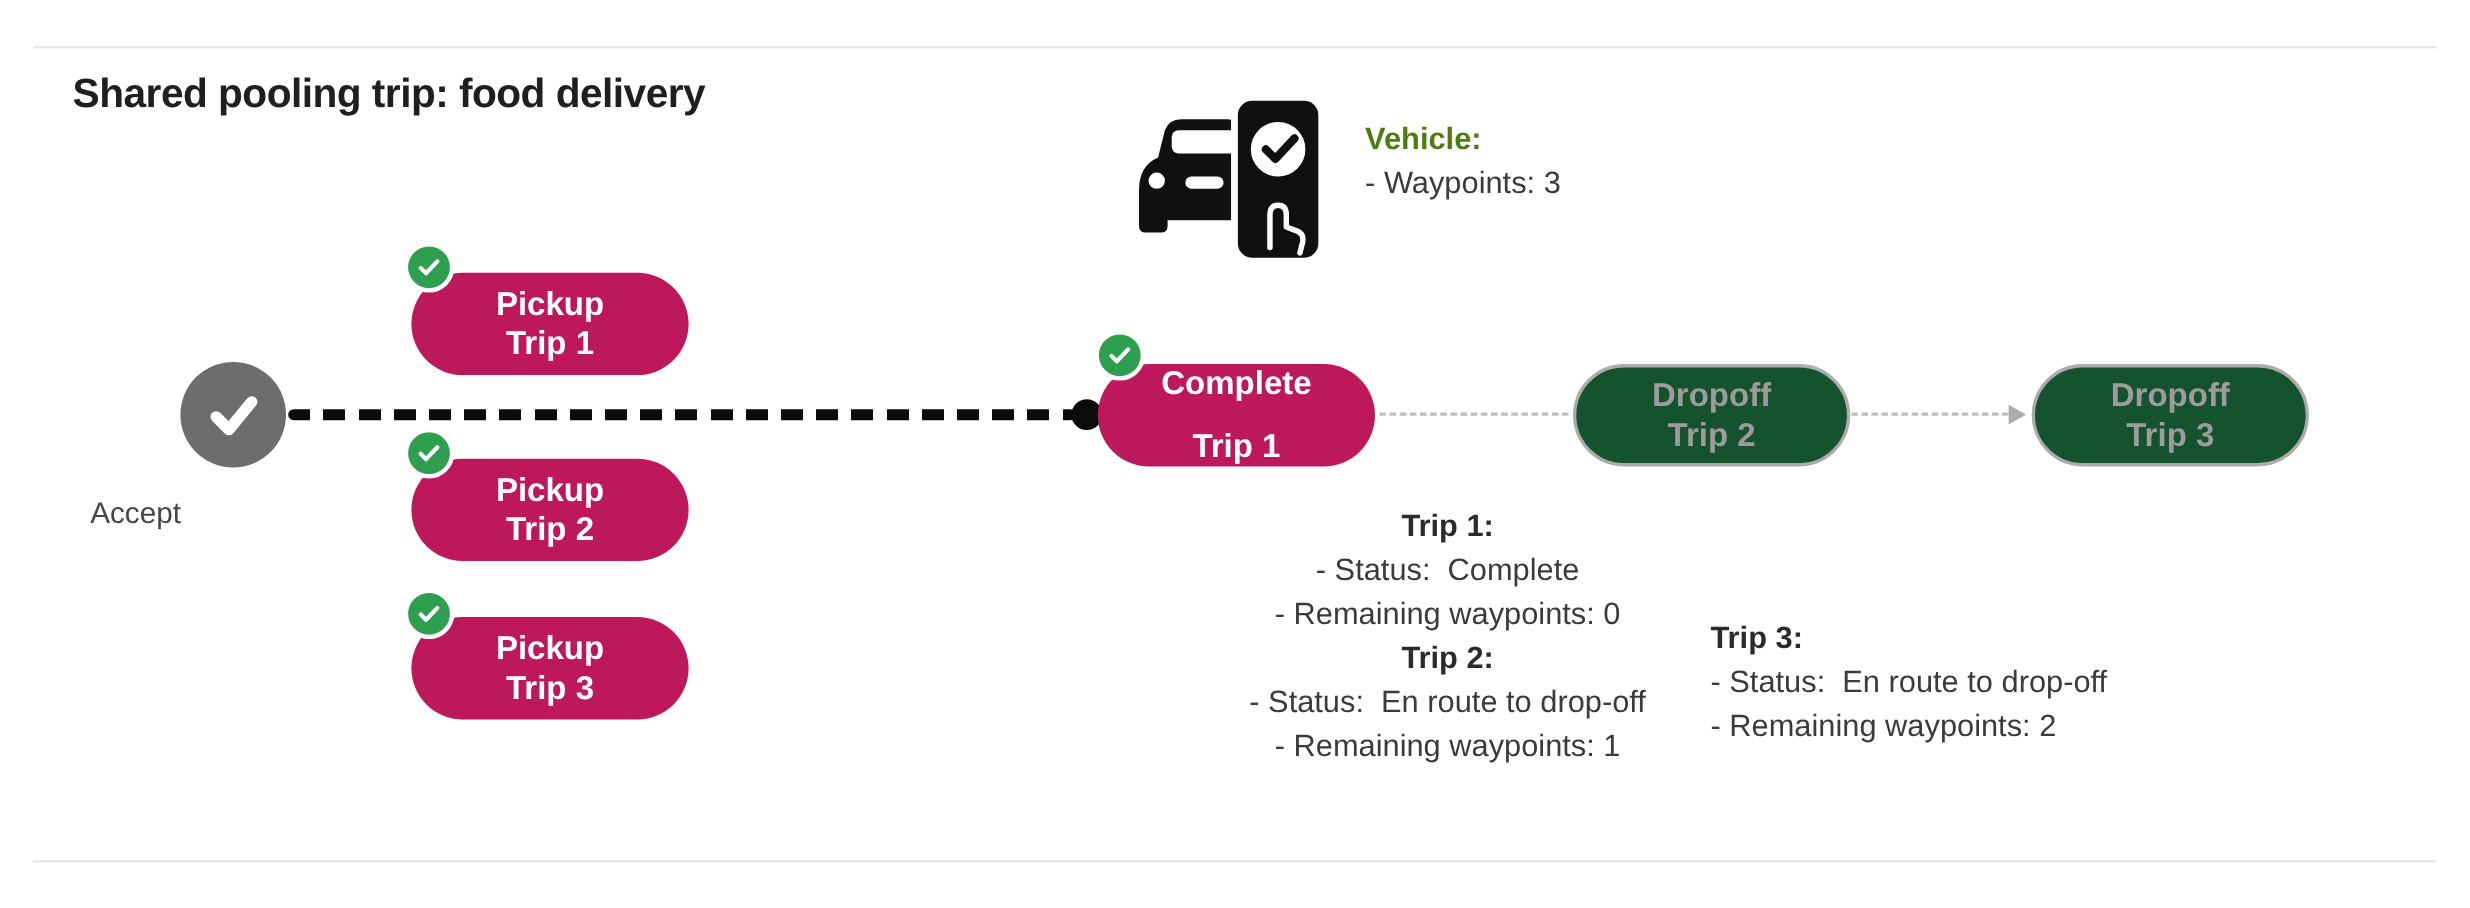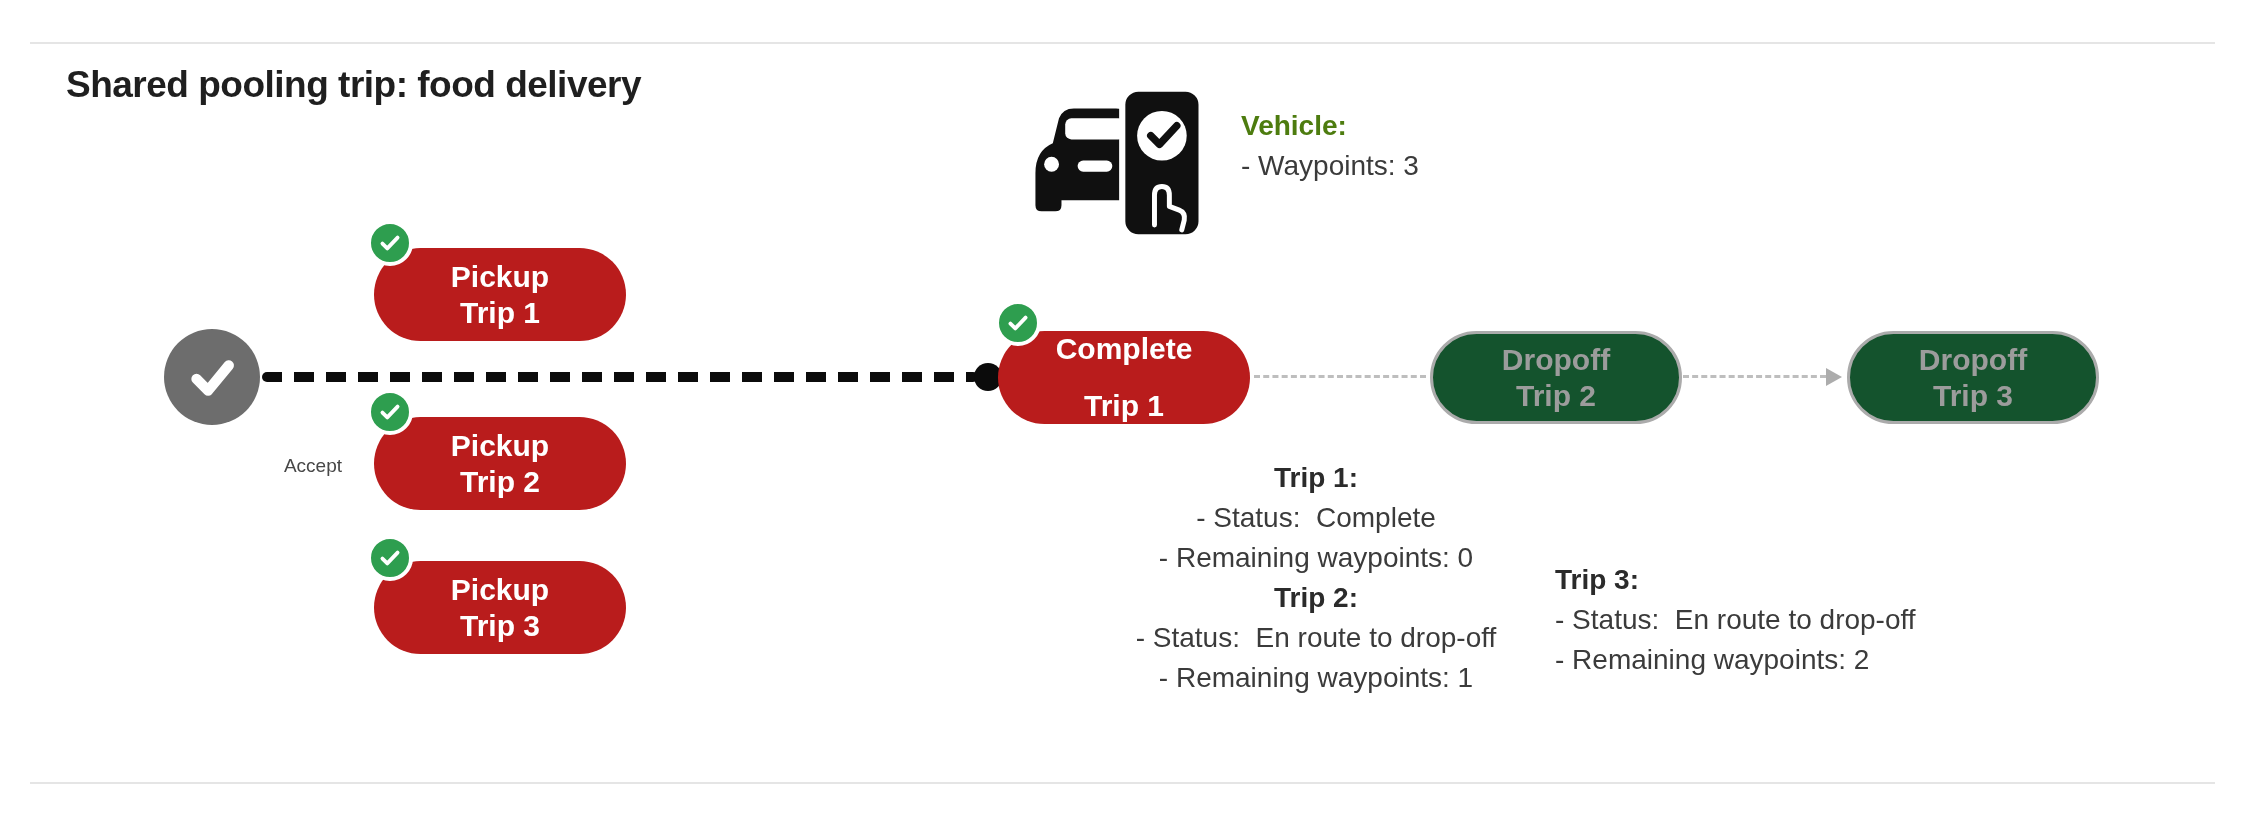--- a/index.html
+++ b/index.html
@@ -20,38 +20,38 @@
   .vehicle-icon{position:absolute;left:1028px;top:84px;width:186px;height:158px;}
   .vehicle-text{position:absolute;left:1241px;top:106px;font-size:28px;line-height:40px;color:#3B3B3B;}
   .vehicle-text .bold{font-weight:700;color:#4d7c0f;}
 
   
   .accept-circle{
     position:absolute;left:164px;top:329px;width:96px;height:96px;border-radius:50%;
     background:#6D6D6D;display:flex;align-items:center;justify-content:center;
   }
   .accept-label{
-    position:absolute;left:82px;top:446px;width:260px;text-align:right;
-    font-size:19px;line-height:40px;color:#474747;
+    position:absolute;left:82px;top:446px;width:260px;text-align:left;
+    font-size:27px;line-height:40px;color:#474747;
   }
 
   
   .dash-main{
     position:absolute;left:262px;top:372px;width:716px;height:10px;border-radius:5px;
     background:repeating-linear-gradient(90deg,#0B0B0B 0 20px,transparent 20px 32px);
   }
   .end-dot{position:absolute;left:974px;top:363px;width:28px;height:28px;border-radius:50%;background:#0B0B0B;}
 
   
   .pill{
     position:absolute;width:252px;height:93px;border-radius:47px;box-sizing:border-box;
     display:flex;flex-direction:column;align-items:center;justify-content:center;
     font-weight:700;font-size:30px;line-height:36px;text-align:center;
   }
-  .pill.orange{background:#b91c1c;color:#ffffff;}
+  .pill.orange{background:#be185d;color:#ffffff;}
   .pill.ghost{background:#14532d;border:3px solid #ABABAB;color:#9C9C9C;}
   .p-pickup1{left:374px;top:248px;}
   .p-pickup2{left:374px;top:417px;}
   .p-pickup3{left:374px;top:561px;}
   .p-complete{left:998px;top:331px;justify-content:space-between;}
   .p-dropoff2{left:1430px;top:331px;}
   .p-dropoff3{left:1847px;top:331px;}
 
   
   .badge{

